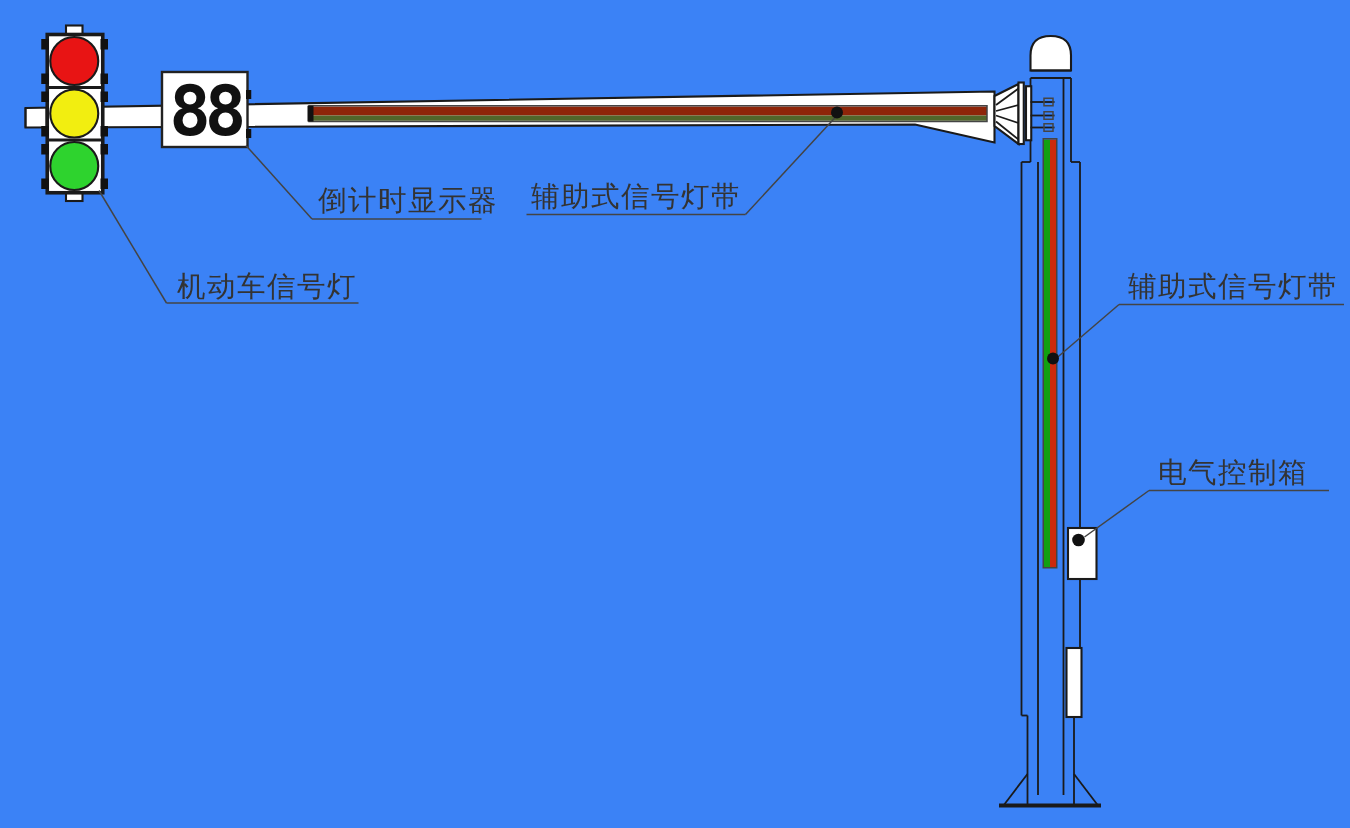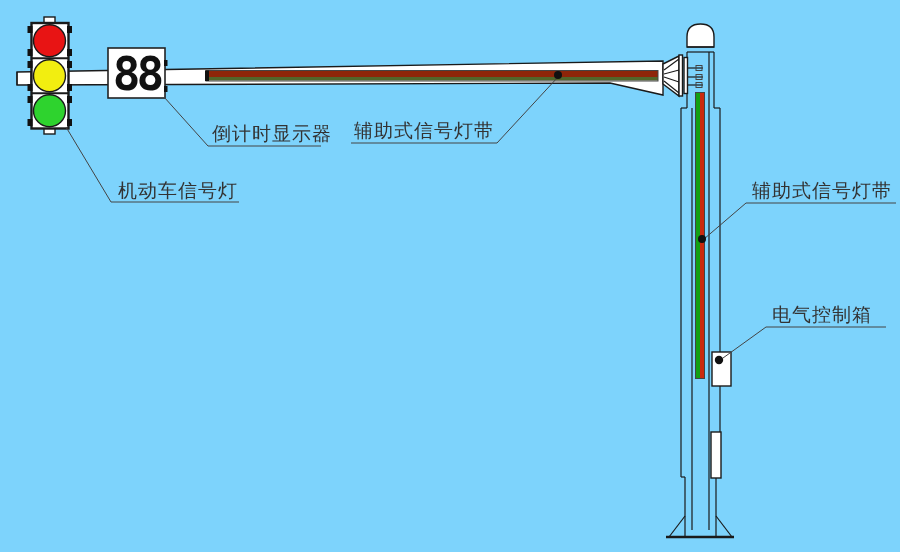--- a/index.html
+++ b/index.html
@@ -1,16 +1,16 @@
 <!DOCTYPE html>
 <html><head>
 <meta charset="utf-8">
 <style>
   html,body{margin:0;padding:0;background:#ffffff;}
-  .stage{position:relative;width:900px;height:552px;background:#7dd3fc;overflow:hidden;}
+  .stage{position:relative;width:900px;height:552px;background:#3b82f6;overflow:hidden;}
   svg{display:block;}
   .cad-label{
     font-family:"Liberation Serif","DejaVu Serif",serif;
     font-size:19px;
     letter-spacing:1px;
     fill:#333333;
   }
   .seg-digits{
     font-family:"DejaVu Sans Mono",monospace;
     font-weight:bold;

